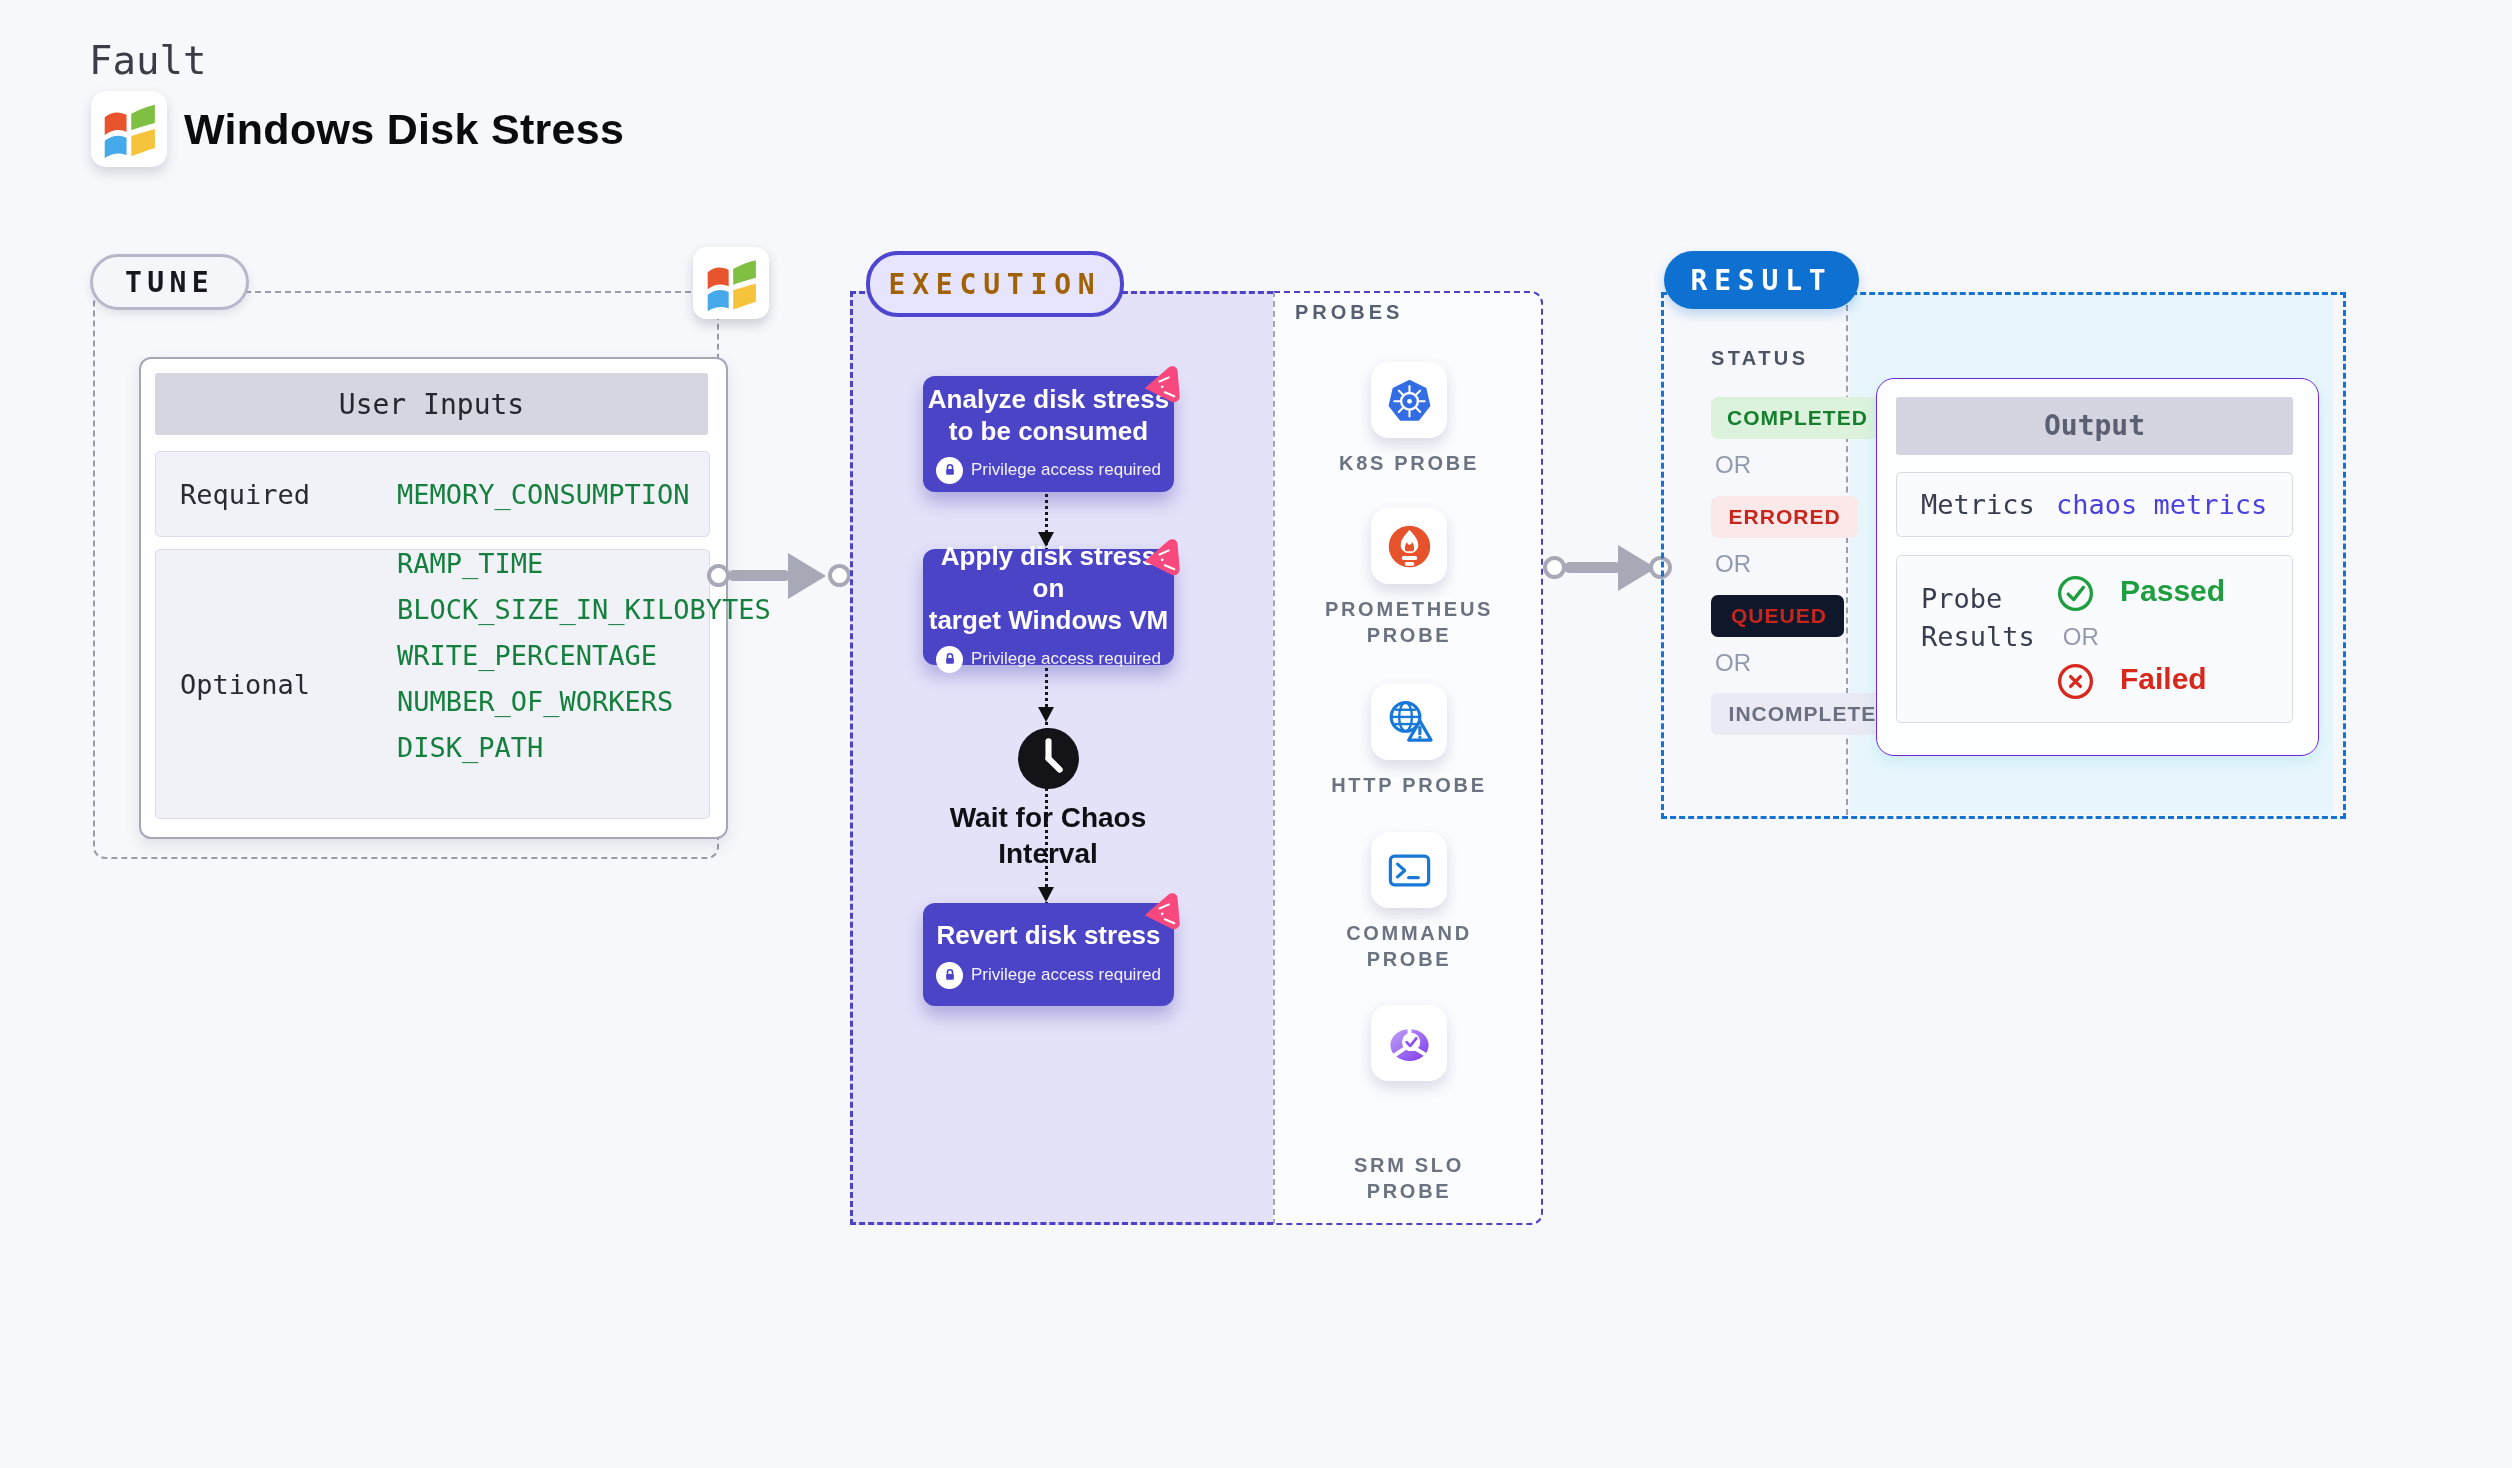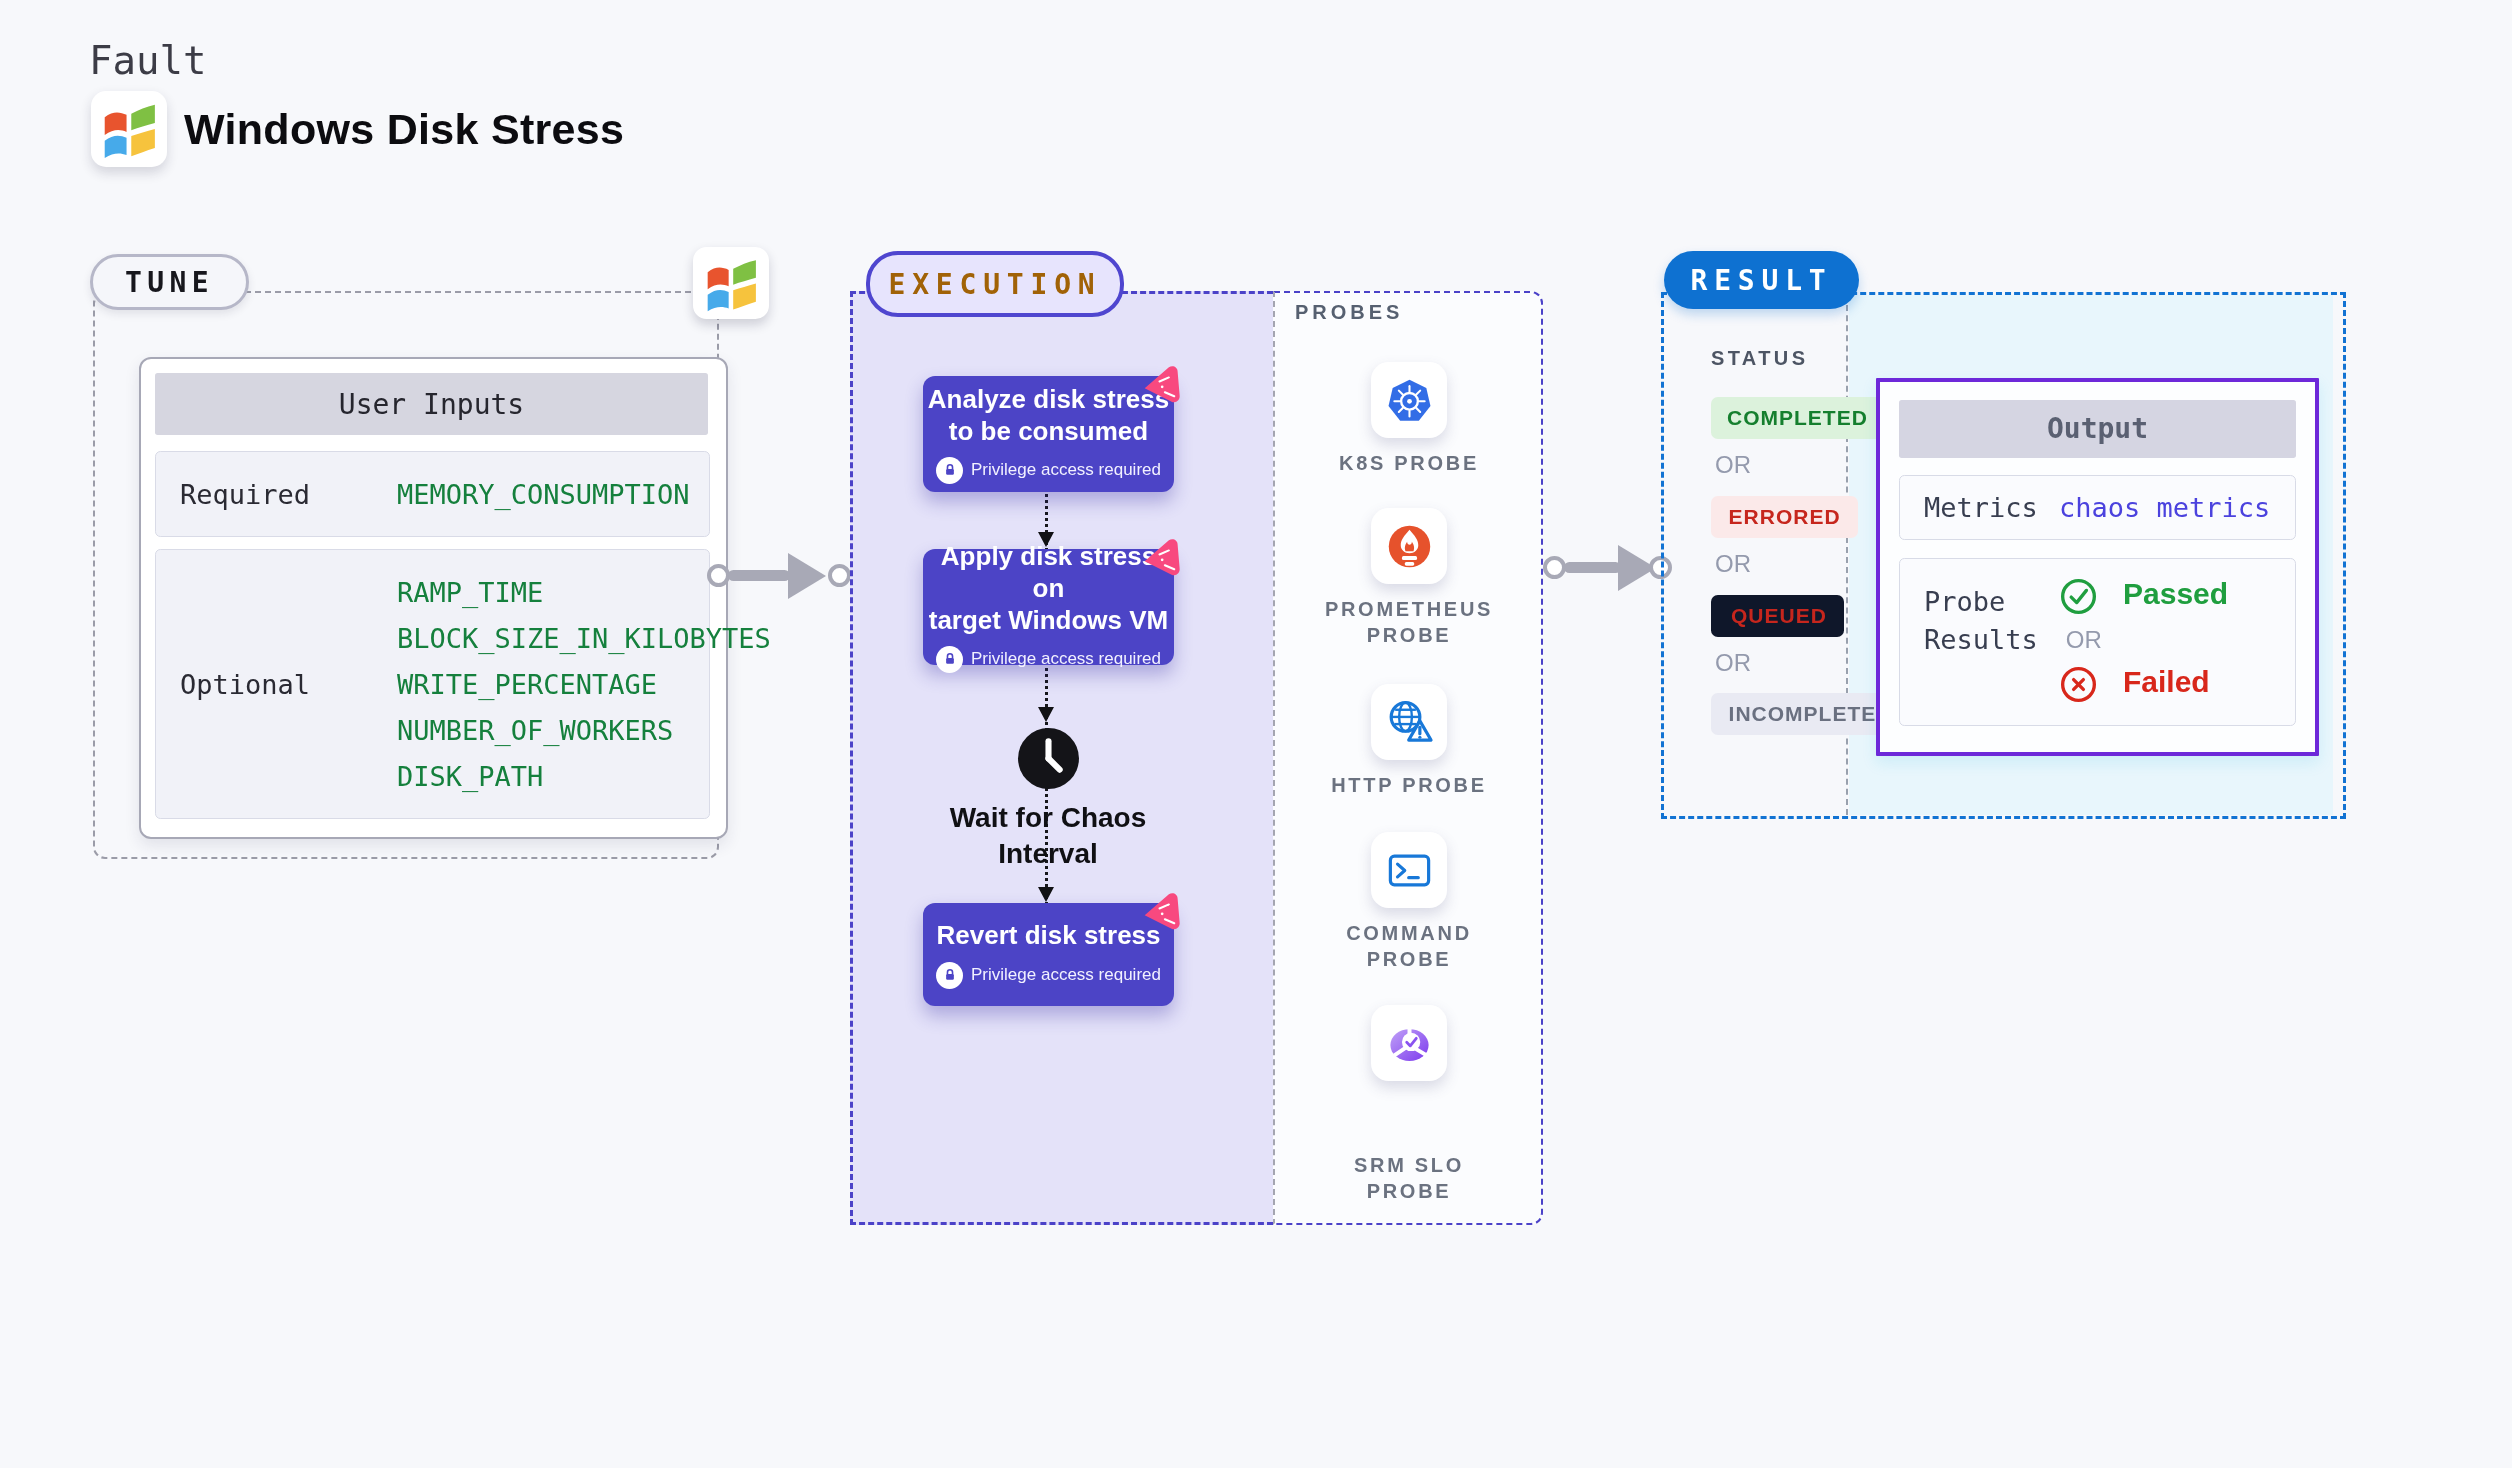--- a/index.html
+++ b/index.html
@@ -33,21 +33,21 @@
   .ui-header{left:155px;top:373px;width:553px;height:62px;background:#d6d6e0;border-radius:2.7px;
              display:flex;align-items:center;justify-content:center;font-size:28px;color:#26262e;}
   .ui-row{background:#f1f2f8;border:1.4px solid #d9dbe7;border-radius:5.4px;}
   .ui-required{left:155px;top:451px;width:553px;height:84px;}
   .ui-optional{left:155px;top:549px;width:553px;height:268px;}
   .row-label{position:absolute;left:24px;top:0;height:100%;display:flex;align-items:center;
              font-size:27px;color:#2a2a33;}
   .param{font-size:27px;color:#15803d;line-height:1.0;}
   .req-param{position:absolute;left:241px;top:0;height:100%;display:flex;align-items:center;}
   .opt-col{position:absolute;left:241px;top:0;height:100%;display:flex;flex-direction:column;
-           justify-content:center;gap:19px;}
+           gap:19px;}
 
   
   .a-line{background:#a8a9b6;height:10.8px;border-radius:5.4px;}
   .a-circ{width:23px;height:23px;border:4.7px solid #a8a9b6;background:#fff;border-radius:50%;box-sizing:border-box;}
   .a-tri{width:0;height:0;border-top:23px solid transparent;border-bottom:23px solid transparent;
          border-left:38px solid #a8a9b6;}
 
   
   .exec-box{left:850px;top:291px;width:423px;height:934px;background:#e4e2f9;box-sizing:border-box;
             border-top:3.4px dashed #4b42c8;border-left:3.4px dashed #4b42c8;border-bottom:3.4px dashed #4b42c8;}
@@ -78,22 +78,22 @@
               color:#6b7280;line-height:1.32;}
 
   
   .result-box{left:1661px;top:292px;width:685px;height:527px;border:3.4px dashed #1273d3;box-sizing:border-box;}
   .cyan-panel{left:1849px;top:295px;width:484px;height:520px;background:#e8f6fc;}
   .result-sep{left:1846px;top:295px;height:520px;border-left:2px dashed #99a0ad;z-index:3;}
   .status-title{left:1711px;top:347px;font-size:20px;font-weight:700;letter-spacing:3.4px;color:#4d5564;z-index:4;}
   .badge{position:absolute;left:1711px;padding:8.8px 17.6px;border-radius:6.8px;font-size:21px;font-weight:700;
          letter-spacing:1px;z-index:4;}
   .or-txt{position:absolute;font-size:24px;color:#949aad;z-index:4;}
-  .output-card{left:1876px;top:378px;width:443px;height:378px;background:#fdfeff;border:4px solid #6d28d9;
-               border-radius:1px;box-sizing:border-box;z-index:4;box-shadow:0 6.8px 15px rgba(13,176,222,.12);}
+  .output-card{left:1876px;top:378px;width:443px;height:378px;background:#fdfeff;border:1px solid #6d28d9;
+               border-radius:18px;box-sizing:border-box;z-index:4;box-shadow:0 6.8px 15px rgba(13,176,222,.12);}
   .out-header{position:absolute;left:19px;top:17.6px;width:397px;height:58px;background:#d5d5e2;border-radius:2.7px;
               display:flex;align-items:center;justify-content:center;font-size:28px;color:#5a6072;font-weight:700;}
   .out-row{position:absolute;left:19px;width:397px;background:#fafbfe;border:1.4px solid #d8dbe7;border-radius:5.4px;
            box-sizing:border-box;}
   .out-metrics{top:93px;height:65px;}
   .out-probe{top:176px;height:168px;}
   .out-label{position:absolute;left:24px;font-size:27px;color:#383e50;line-height:1.4;}
   .metrics-link{position:absolute;left:159px;top:0;height:100%;display:flex;align-items:center;
                 font-size:27px;color:#4b42de;}
   .pr-col{position:absolute;left:159px;top:17.6px;display:flex;flex-direction:column;gap:10.8px;}

